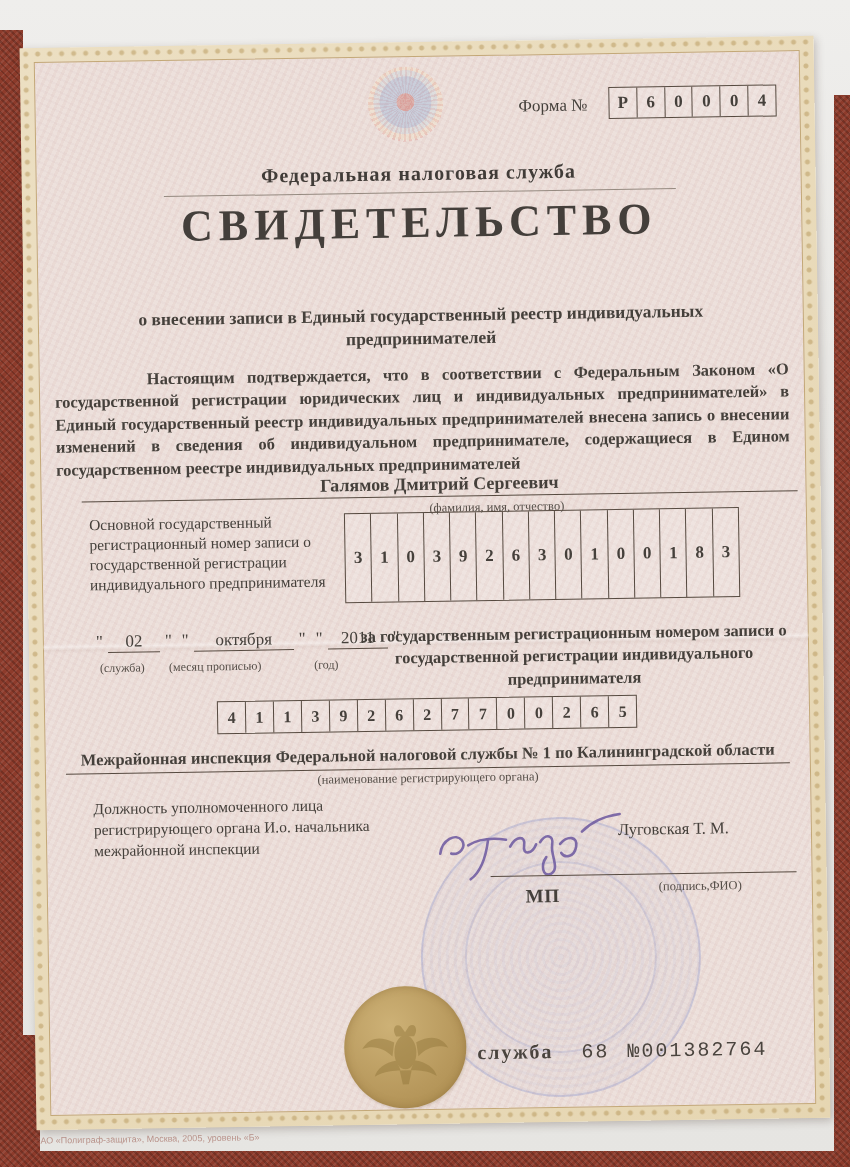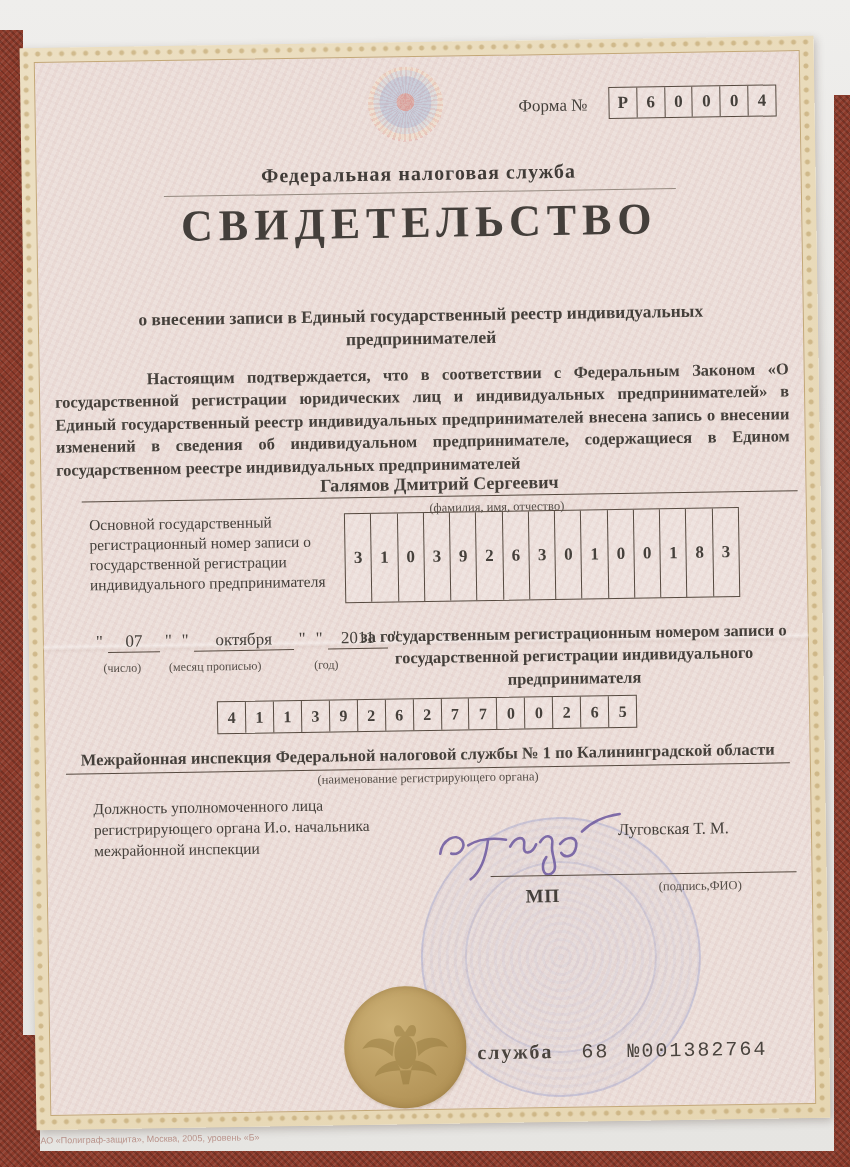--- a/index.html
+++ b/index.html
@@ -159,24 +159,24 @@
         <div>0</div>
         <div>1</div>
         <div>0</div>
         <div>0</div>
         <div>1</div>
         <div>8</div>
         <div>3</div>
       </div>
 
     <div class="abs date-row">
-      <span class="qm">"</span><span class="val" style="min-width:40px">07</span><span class="qm">"</span><span class="qm">"</span><span class="val" style="min-width:88px">октября</span><span class="qm">"</span><span class="qm">"</span><span class="val" style="min-width:48px">2011</span><span class="qm">"</span>
+      <span class="qm">"</span><span class="val" style="min-width:40px">02</span><span class="qm">"</span><span class="qm">"</span><span class="val" style="min-width:88px">октября</span><span class="qm">"</span><span class="qm">"</span><span class="val" style="min-width:48px">2011</span><span class="qm">"</span>
     </div>
     <div class="abs date-caps">
-      <span style="width:62px">(число)</span>
+      <span style="width:62px">(служба)</span>
       <span style="width:118px">(месяц прописью)</span>
       <span style="width:70px;margin-left:14px">(год)</span>
     </div>
 
     <div class="abs grn-intro">за государственным регистрационным номером записи о государственной регистрации индивидуального предпринимателя</div>
     <div class="abs cells grn-cells">
         <div>4</div>
         <div>1</div>
         <div>1</div>
         <div>3</div>

